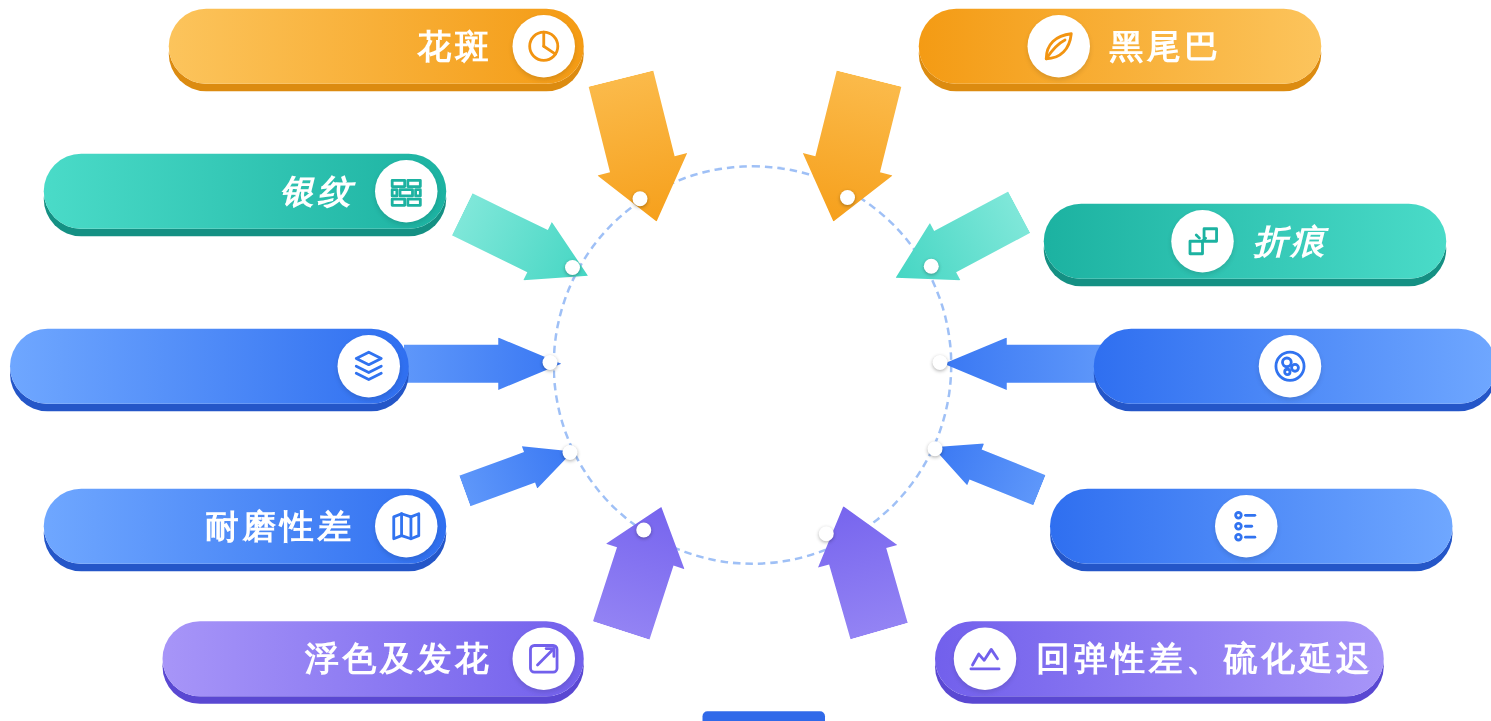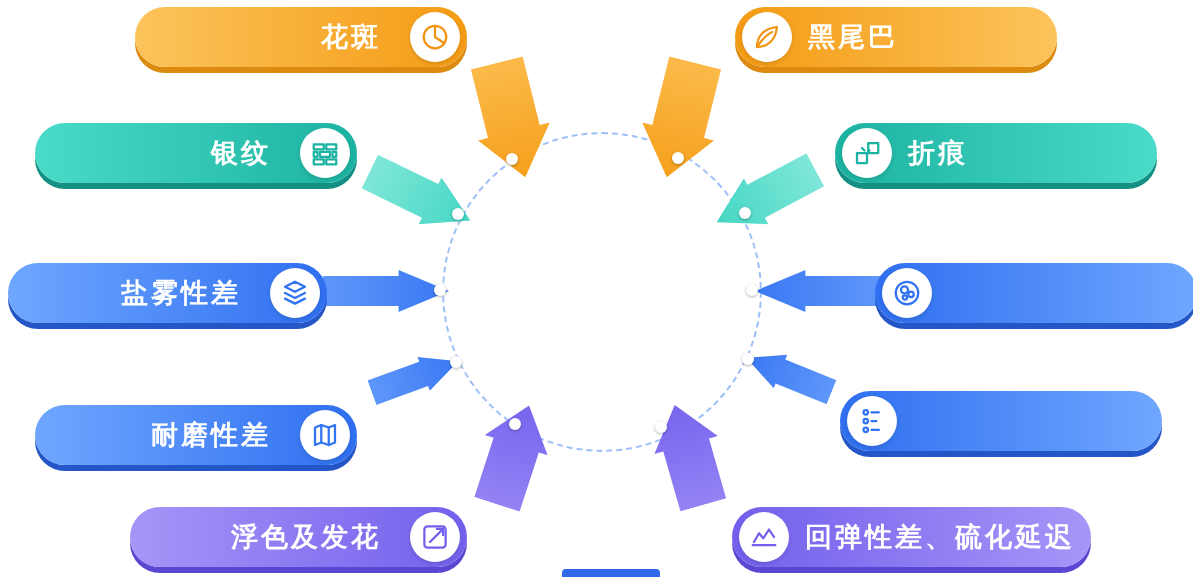--- a/index.html
+++ b/index.html
@@ -22,36 +22,36 @@
        z-index:4;box-shadow:0 1px 3px rgba(0,0,0,.3);}
 
   .center-circle{position:absolute;left:504px;top:191px;width:198px;height:198px;border-radius:50%;z-index:5;
      background:radial-gradient(circle at 38% 30%,#5490FA 0%,#2E6BEB 55%,#1E55D6 100%);
      box-shadow:0 10px 24px rgba(27,76,190,.4), inset 0 -6px 14px rgba(8,40,120,.25);
      display:flex;flex-direction:column;align-items:center;justify-content:center;
      color:#fff;font-size:26px;font-weight:700;letter-spacing:2px;line-height:1.45;text-align:center;}
 
   .pill{position:absolute;height:60px;border-radius:30px;z-index:6;display:flex;align-items:center;
         color:#fff;font-size:27px;font-weight:700;letter-spacing:3px;white-space:nowrap;}
-  .pill.left{justify-content:flex-end;padding-right:7px;gap:13px;}
-  .pill.right{justify-content:flex-start;padding-left:7px;}
+  .pill.left{justify-content:flex-end;padding-right:7px;}
+  .pill.right{justify-content:center;padding-left:7px;}
   .pill .icon-circle{width:50px;height:50px;border-radius:50%;background:#fff;flex:0 0 auto;
         display:flex;align-items:center;justify-content:center;box-shadow:0 2px 4px rgba(0,0,0,.12);}
   .pill.left .icon-circle{margin-left:16px;}
   .pill.right .icon-circle{margin-right:16px;}
   .icon-circle svg{width:30px;height:30px;fill:none;stroke:currentColor;stroke-width:1.8;
         stroke-linecap:round;stroke-linejoin:round;}
 
   .pill.orange{background:linear-gradient(90deg,#FCC45C,#F49B14);box-shadow:0 6px 0 #DC8B10;}
   .pill.orange.right{background:linear-gradient(270deg,#FCC45C,#F49B14);}
-  .pill.teal{background:linear-gradient(90deg,#4ADBC8,#1CB2A1);box-shadow:0 6px 0 #149083;}
-  .pill.teal.right{background:linear-gradient(270deg,#4ADBC8,#1CB2A1);}
+  .pill.teal{background:linear-gradient(90deg,#4ADBC8,#1CB2A1);box-shadow:0 6px 0 #149083;font-style:italic;}
+  .pill.teal.right{background:linear-gradient(270deg,#4ADBC8,#1CB2A1);margin-top:40px;}
   .pill.blue{background:linear-gradient(90deg,#6FA7FF,#2F6FF0);box-shadow:0 6px 0 #2456C8;}
   .pill.blue.right{background:linear-gradient(270deg,#6FA7FF,#2F6FF0);}
-  .pill.purple{background:linear-gradient(90deg,#A795F8,#7260EC);box-shadow:0 6px 0 #5A48D2;margin-top:10px;}
+  .pill.purple{background:linear-gradient(90deg,#A795F8,#7260EC);box-shadow:0 6px 0 #5A48D2;}
   .pill.purple.right{background:linear-gradient(270deg,#A795F8,#7260EC);}
 
   .pill.orange .icon-circle{color:#F29411;}
   .pill.teal .icon-circle{color:#1CB2A1;}
   .pill.blue .icon-circle{color:#3173F0;}
   .pill.purple .icon-circle{color:#7260EC;}
 
   .bottom-strip{position:absolute;left:562px;top:569px;width:98px;height:8px;
         background:#3069E9;border-radius:4px 4px 0 0;z-index:3;}
 </style>
@@ -127,42 +127,41 @@
           <rect x="4" y="12" width="8" height="8"></rect>
           <rect x="13" y="4" width="8" height="8"></rect>
           <path d="M12 12l2-2"></path>
           <path d="M8 8l2 2"></path>
         </svg>
     </span>
     <span class="pill-label">折痕</span>
   </div>
 
   <div class="pill left blue" style="left:8px;top:263px;width:312px;">
-    <span class="pill-label">盐雾性差</span>
     <span class="icon-circle">
       <svg viewBox="0 0 24 24">
           <path d="M12 3l8 4-8 4-8-4z"></path>
           <path d="M4 12l8 4 8-4"></path>
           <path d="M4 16.5l8 4 8-4"></path>
         </svg>
     </span>
   </div>
 
   <div class="pill right blue" style="left:875px;top:263px;width:315px;">
     <span class="icon-circle">
       <svg viewBox="0 0 24 24">
           <circle cx="12" cy="12" r="9"></circle>
           <circle cx="10" cy="9.5" r="2.8"></circle>
           <circle cx="15.2" cy="13" r="2.2"></circle>
           <circle cx="10.3" cy="15.6" r="1.7"></circle>
         </svg>
     </span>
   </div>
 
-  <div class="pill left blue" style="left:35px;top:405px;width:315px;">
+  <div class="pill left blue" style="left:35px;top:391px;width:315px;">
     <span class="pill-label">耐磨性差</span>
     <span class="icon-circle">
       <svg viewBox="0 0 24 24">
           <path d="M9 4L4 6v14l5-2 6 2 5-2V4l-5 2-6-2z"></path>
           <path d="M9 4v14"></path>
           <path d="M15 6v14"></path>
         </svg>
     </span>
   </div>
 
@@ -183,21 +182,21 @@
     <span class="pill-label">浮色及发花</span>
     <span class="icon-circle">
       <svg viewBox="0 0 24 24">
           <rect x="3.5" y="3.5" width="17" height="17" rx="2.5"></rect>
           <path d="M8 16L18.5 5.5"></path>
           <path d="M13.5 5.5h5v5"></path>
         </svg>
     </span>
   </div>
 
-  <div class="pill right purple" style="left:732px;top:497px;width:352px;">
+  <div class="pill right purple" style="left:748px;top:497px;width:352px;">
     <span class="icon-circle">
       <svg viewBox="0 0 24 24">
           <path d="M3 18.5h18"></path>
           <path d="M4 16l4-7 3.5 4L16 6l4 6"></path>
         </svg>
     </span>
     <span class="pill-label">回弹性差、硫化延迟</span>
   </div>
 
   <div class="bottom-strip"></div>

